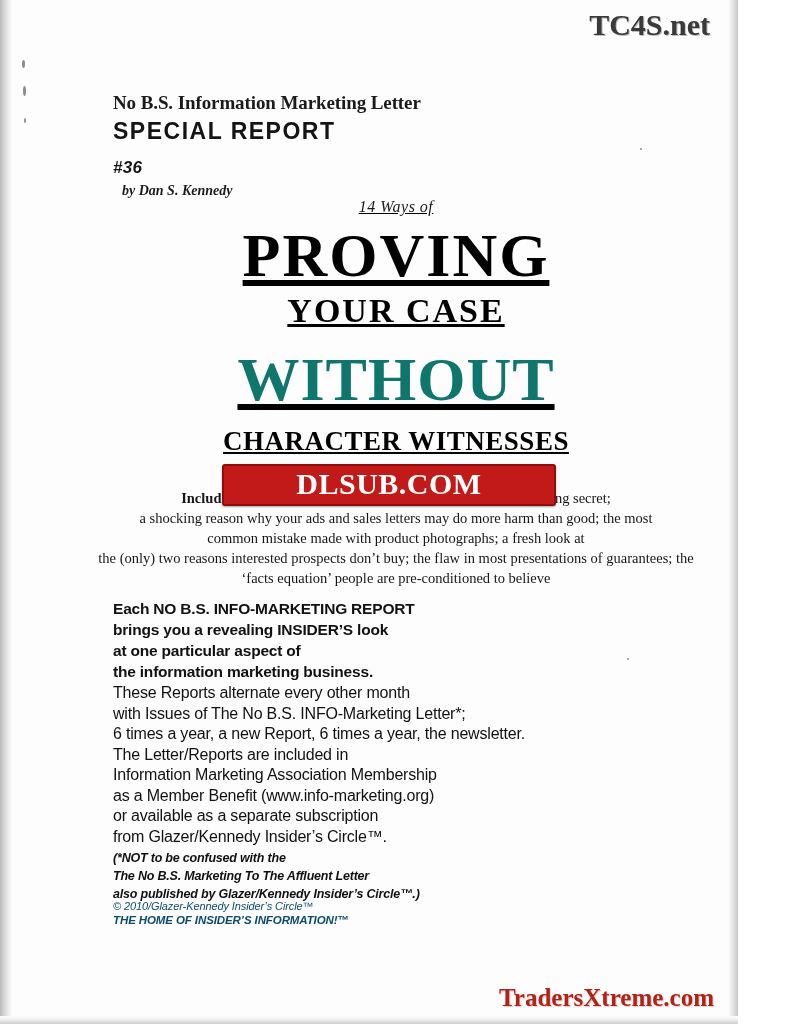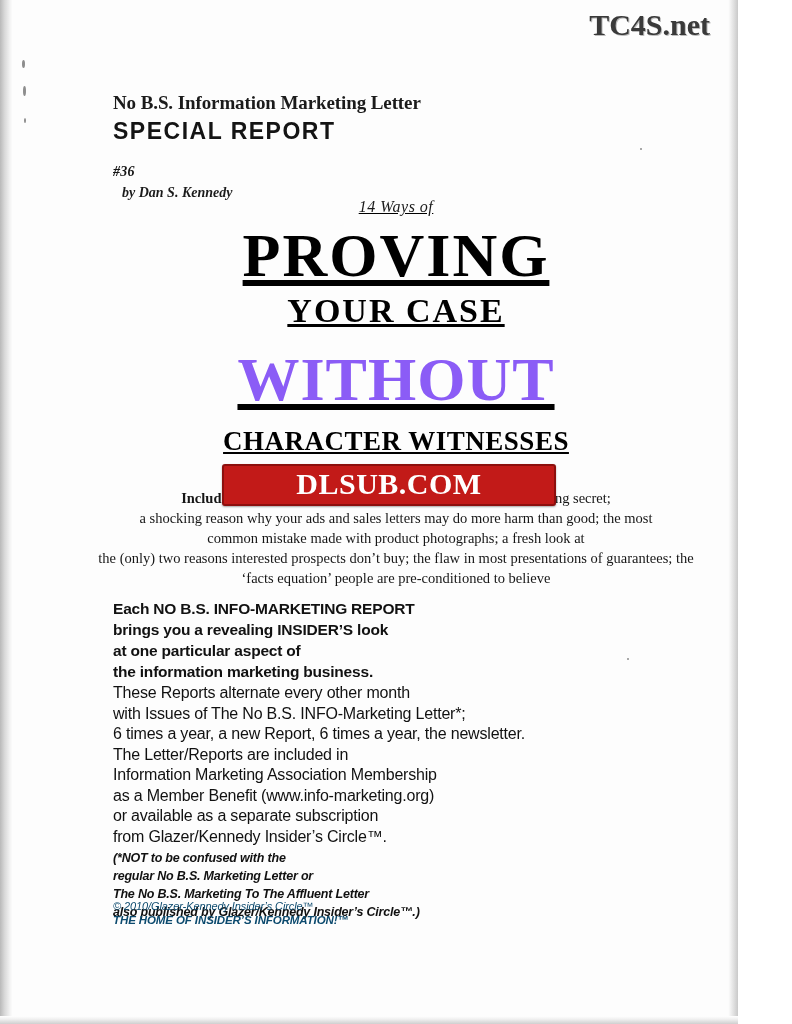--- a/index.html
+++ b/index.html
@@ -101,26 +101,26 @@
   }
   .hdr-line2 {
     font-family: "Liberation Sans", sans-serif;
     font-weight: bold;
     font-size: 23px;
     letter-spacing: 1.5px;
     color: #141414;
     margin-top: 4px;
   }
   .hdr-line3 {
-    font-family: Liberation Serif, serif;
-    font-weight: bold;
-    font-size: 14px;
+    font-family: Liberation Sans, sans-serif;
+    font-weight: bold;
+    font-size: 17px;
     font-style: italic;
     color: #141414;
-    margin-top: 19px;
+    margin-top: 13px;
     letter-spacing: 0.3px;
   }
   .hdr-line4 {
     font-family: "Liberation Serif", serif;
     font-style: italic;
     font-weight: bold;
     font-size: 14px;
     color: #1b1b1b;
     margin-top: 5px;
     margin-left: 9px;
@@ -158,21 +158,21 @@
     letter-spacing: 2px;
     color: #000000;
     margin-top: 4px;
   }
   .t-without {
     font-family: "Liberation Serif", serif;
     font-weight: bold;
     font-size: 62px;
     line-height: 70px;
     letter-spacing: 1px;
-    color: #8b5cf6;
+    color: #0f766e;
     margin-top: 14px;
   }
   .t-charwit {
     font-family: "Liberation Serif", serif;
     font-weight: bold;
     font-size: 27px;
     letter-spacing: 0.5px;
     color: #000000;
     margin-top: 12px;
   }
@@ -297,25 +297,25 @@
       <div>with Issues of The No B.S. INFO-Marketing Letter*;</div>
       <div>6 times a year, a new Report, 6 times a year, the newsletter.</div>
       <div>The Letter/Reports are included in</div>
       <div>Information Marketing Association Membership</div>
       <div>as a Member Benefit (www.info-marketing.org)</div>
       <div>or available as a separate subscription</div>
       <div>from Glazer/Kennedy Insider’s Circle™.</div>
     </div>
     <div class="bb-italic">
       <div>(*NOT to be confused with the</div>
-      <div>regular No B.S. Marketing Letter or</div>
       <div>The No B.S. Marketing To The Affluent Letter</div>
       <div>also published by Glazer/Kennedy Insider’s Circle™.)</div>
     </div>
   </div>
 
   <div class="footer">
     <div class="f1">© 2010/Glazer-Kennedy Insider’s Circle™</div>
     <div class="f2">THE HOME OF INSIDER’S INFORMATION!™</div>
   </div>
 
+  <div class="wm-bottom">TradersXtreme.com</div>
 
 </div>
 
 </body></html>

